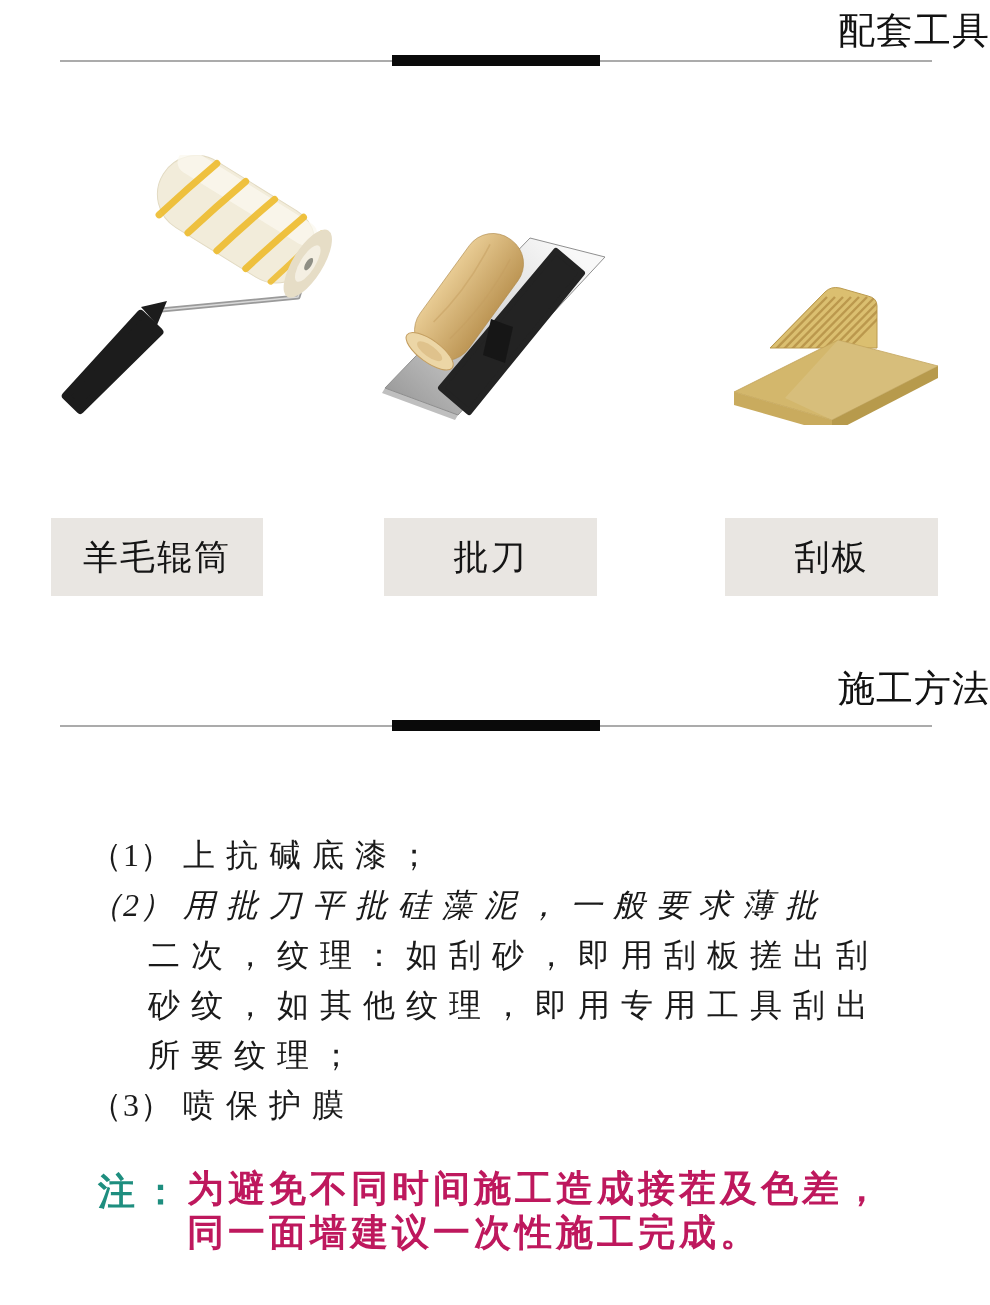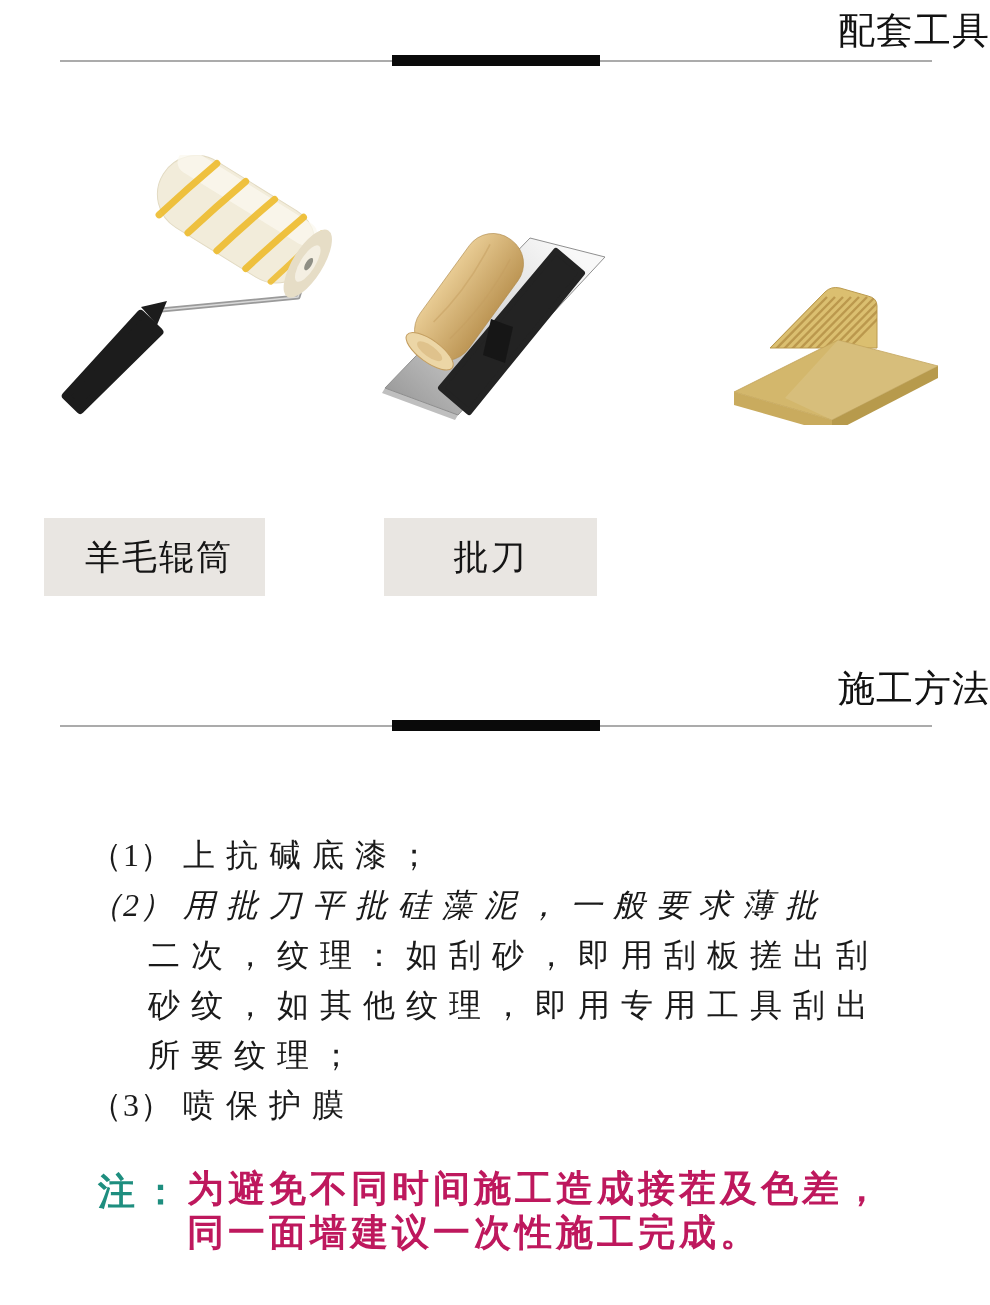--- a/index.html
+++ b/index.html
@@ -36,21 +36,21 @@
   .tool-figure.trowel  { left:375px; top:225px; width:280px; height:215px; }
   .tool-figure.scraper { left:725px; top:270px; width:220px; height:155px; }
   .tool-figure svg { display:block; width:100%; height:100%; }
 
   
   .tool-label {
     position:absolute; top:518px; height:78px; line-height:78px;
     background:#e9e6e2; text-align:center;
     font-size:35px; letter-spacing:2px; color:#151515;
   }
-  .tool-label.l0 { left:44px;  width:212px;padding-left:9px; }
+  .tool-label.l0 { left:51px;  width:212px; }
   .tool-label.l1 { left:384px; width:213px; }
   .tool-label.l2 { left:725px; width:213px; }
 
   
   .step-line {
     position:absolute; left:90px; width:850px; height:50px; line-height:50px;
     font-family:"Liberation Serif", serif;
     font-size:32px; letter-spacing:11px; color:#1a1a1a; white-space:nowrap;
   }
   .step-line .num { display:inline-block; width:93px; letter-spacing:1px; }
@@ -163,20 +163,21 @@
 
       <polygon points="9,122 113,70 213,96 107,150" fill="#d3b76c" stroke="#c2a258" stroke-width="0.8"></polygon>
       <polygon points="113,70 213,96 107,150 60,128" fill="#ffffff" opacity="0.10"></polygon>
       <polygon points="9,122 107,150 107,163 9,135" fill="#c9ab5e"></polygon>
       <polygon points="107,150 213,96 213,108 107,163" fill="#b79a4c"></polygon>
     </svg>
   </div>
 
   <div class="tool-label l0">羊毛辊筒</div>
   <div class="tool-label l1">批刀</div>
+  <div class="tool-label l2">刮板</div>
 
   <h2 class="sec-title method">施工方法</h2>
   <div class="rule method">
     <span class="rule-bar"></span>
   </div>
 
   <div class="step-line y0">
     <span class="num">（1）</span><span>上抗碱底漆；</span>
   </div>
   <div class="step-line y1">

